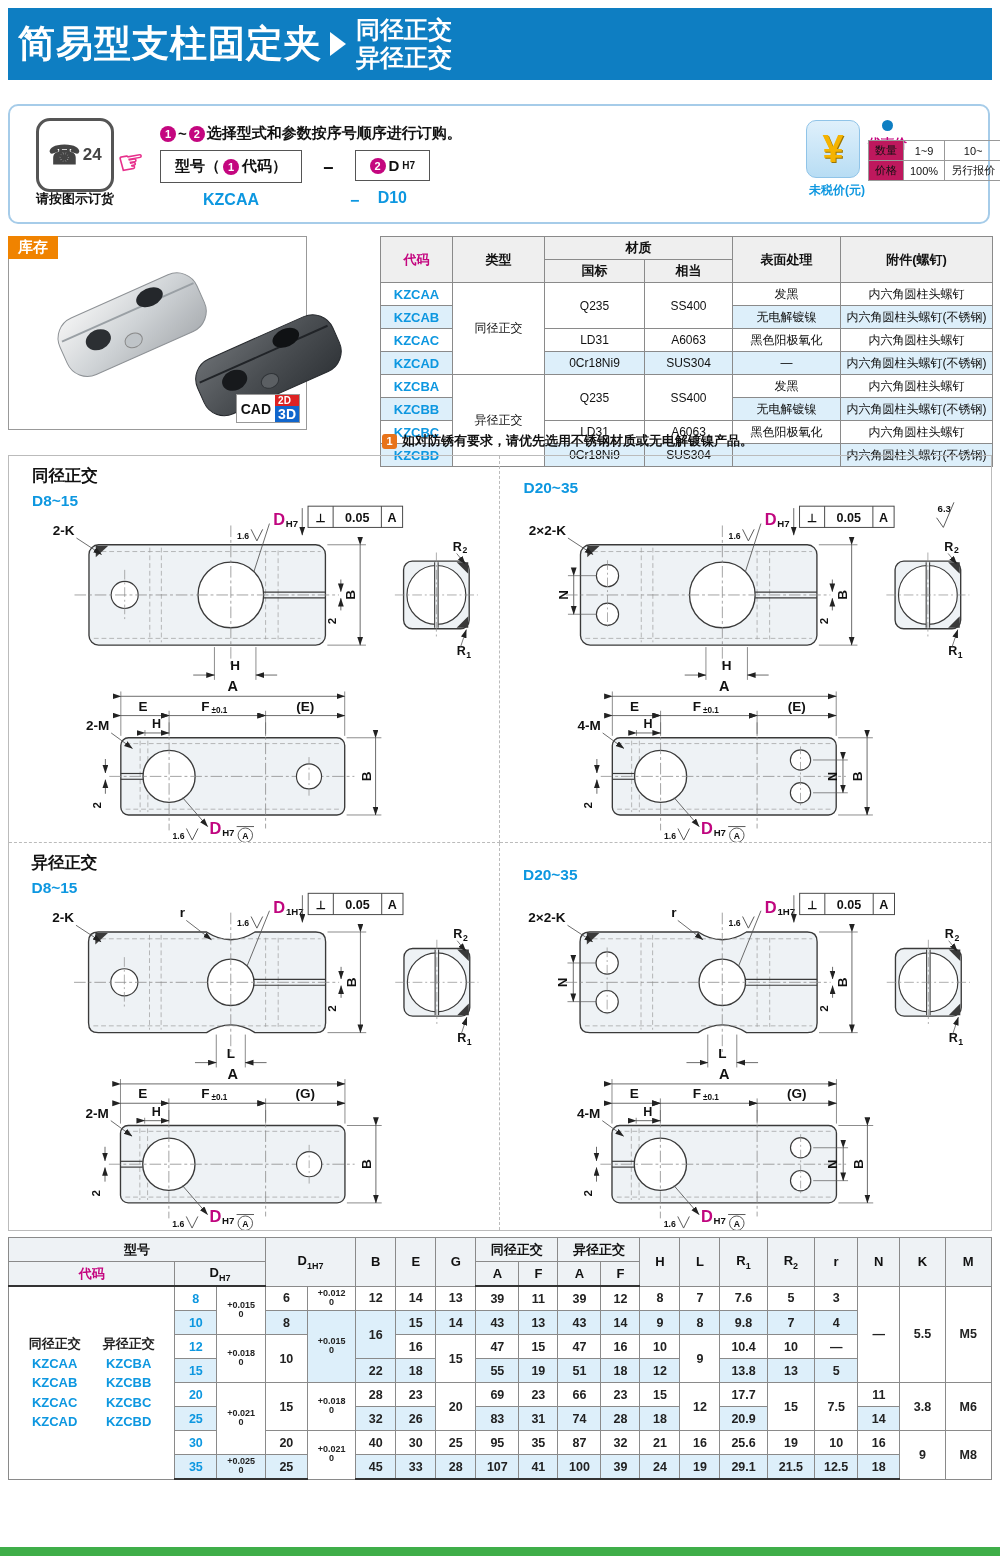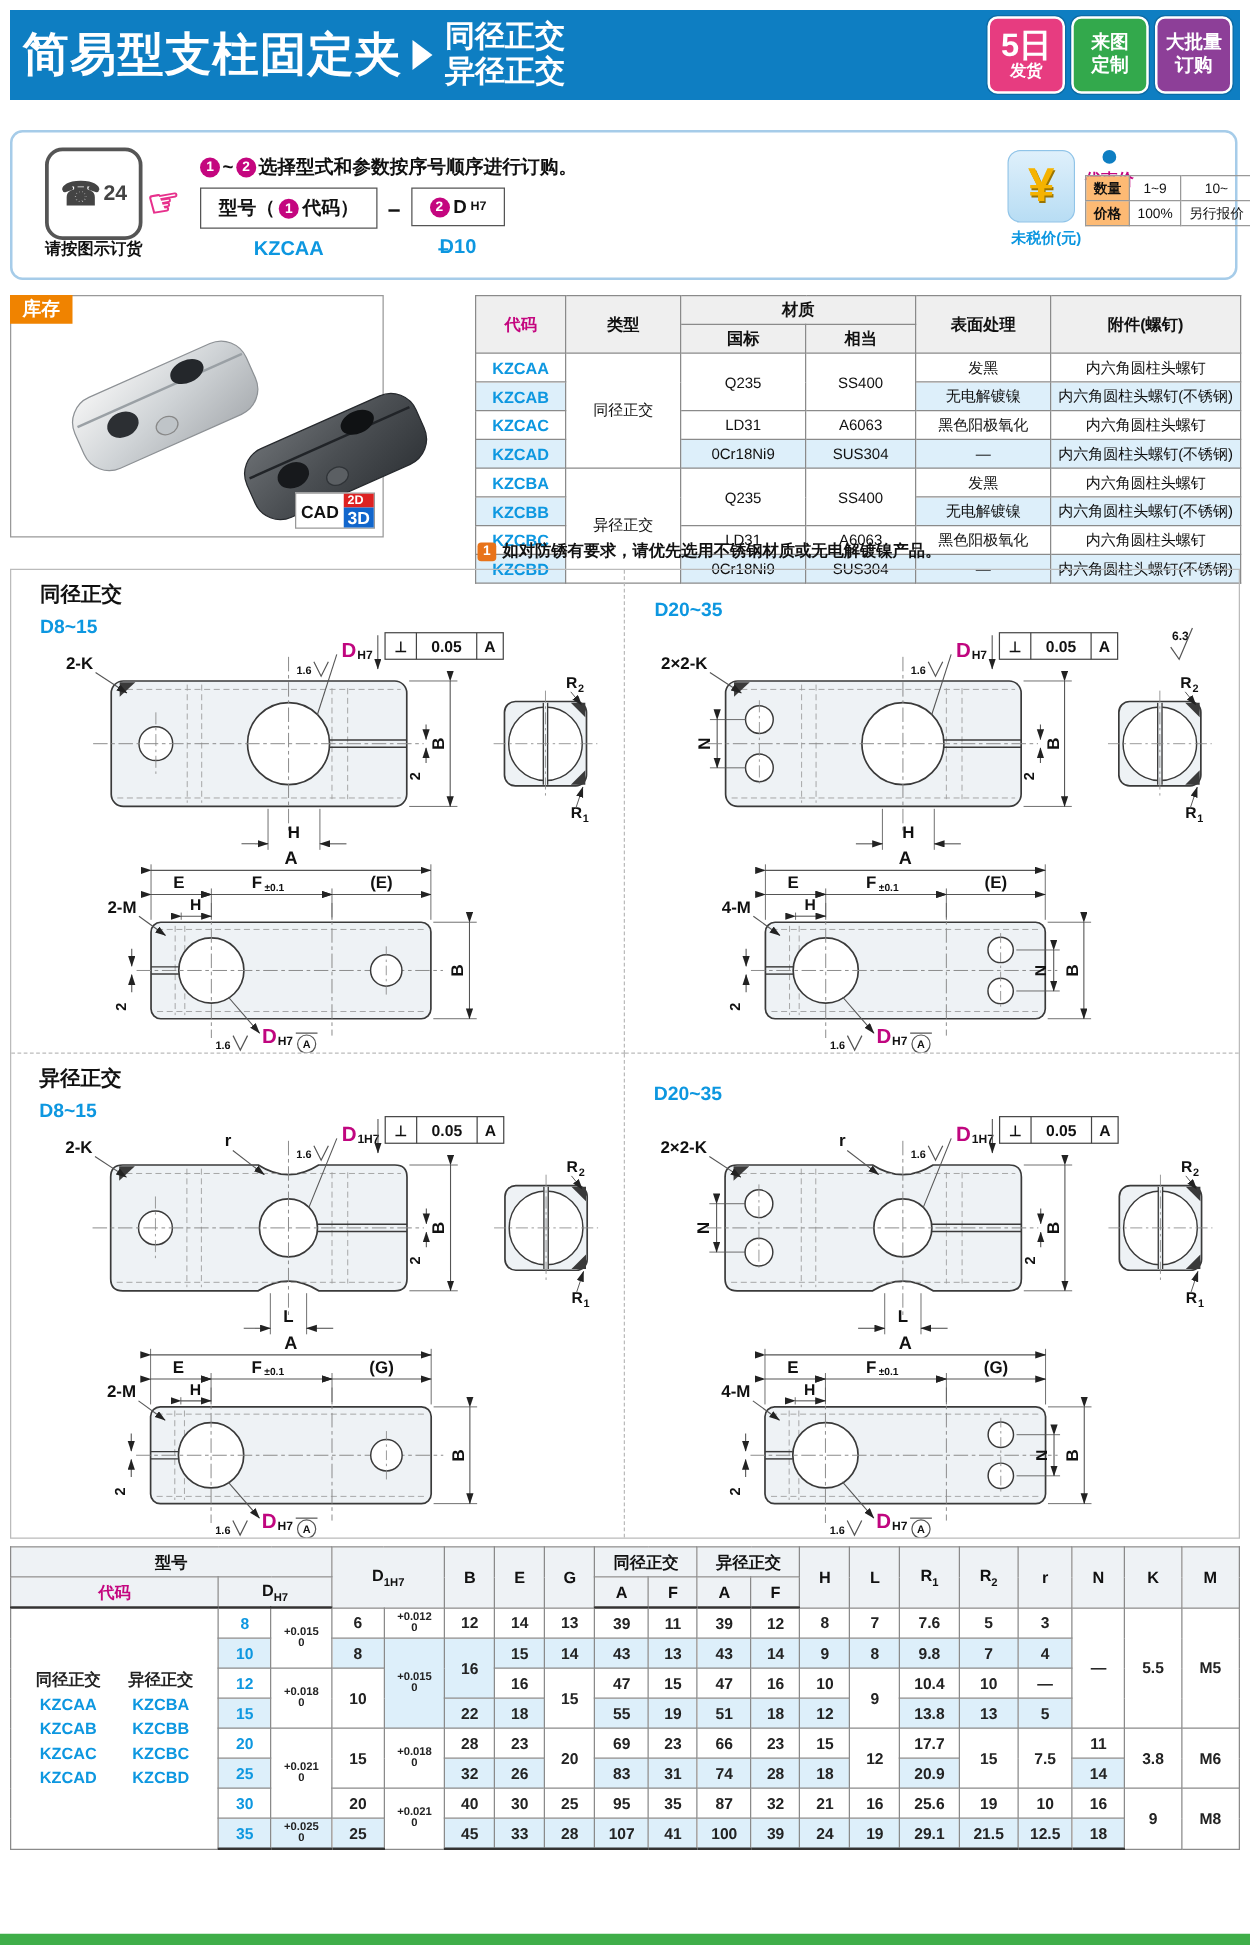--- a/index.html
+++ b/index.html
@@ -24,38 +24,38 @@
        border-radius:10px;box-sizing:border-box;background:#fff;}
   .phone{position:absolute;left:26px;top:12px;width:72px;height:68px;border:3px solid #555;
        border-radius:14px;display:flex;align-items:center;justify-content:center;
        font-weight:bold;color:#444;font-size:26px;}
   .phone small{font-size:17px;margin-left:2px;}
   .phone-cap{position:absolute;left:10px;top:84px;width:110px;text-align:center;font-size:13px;font-weight:bold;}
   .hand{position:absolute;left:108px;top:38px;color:#e7308c;font-size:30px;font-weight:bold;transform:rotate(-10deg);}
   .stepline{position:absolute;left:150px;top:18px;font-size:15px;font-weight:bold;display:flex;align-items:center;gap:2px;}
   .circ{display:inline-flex;width:16px;height:16px;border-radius:50%;background:#c4067f;color:#fff;
        font-size:11px;align-items:center;justify-content:center;font-weight:bold;}
-  .selrow{position:absolute;left:150px;top:44px;display:flex;align-items:flex-start;gap:8px;}
+  .selrow{position:absolute;left:150px;top:44px;display:flex;align-items:flex-start;gap:21px;}
   .selcol{display:flex;flex-direction:column;align-items:center;gap:8px;}
   .selbox{border:1.5px solid #555;background:#fff;padding:6px 14px;font-size:15px;font-weight:bold;
        display:flex;align-items:center;gap:3px;}
   .seldash{font-size:18px;font-weight:bold;margin-top:8px;}
   .ex{color:#0d97e0;font-size:16px;font-weight:bold;}
   .sub{font-size:10px;font-weight:bold;}
   
   .yen{position:absolute;left:796px;top:14px;width:52px;height:56px;border-radius:10px;
       background:linear-gradient(#dff0fb,#b8ddf4);border:1px solid #90c4e8;
       display:flex;align-items:center;justify-content:center;font-size:38px;font-weight:bold;
       color:#f5b301;text-shadow:1px 1px 0 #9a7400;}
   .yen-cap{position:absolute;left:782px;top:76px;width:90px;text-align:center;color:#0d97e0;font-size:12px;font-weight:bold;}
   .ptag{position:absolute;left:858px;top:14px;font-size:13px;font-weight:bold;color:#c4067f;display:flex;align-items:center;gap:4px;flex-direction:column;}
   .pdot{width:11px;height:11px;border-radius:50%;background:#0e7ec2;display:inline-block;}
   .ptable{position:absolute;left:858px;top:34px;border-collapse:collapse;font-size:11px;}
   .ptable td{border:1px solid #999;padding:2px 6px;text-align:center;white-space:nowrap;}
-  .ptable td.ph{background:#fdba74;font-weight:bold;}
+  .ptable td.ph{background:#be185d;font-weight:normal;}
   
   .photo{position:absolute;left:8px;top:236px;width:299px;height:194px;border:1px solid #999;box-sizing:border-box;background:#fff;}
   .stock{position:absolute;left:-1px;top:-1px;background:#f08300;color:#fff;font-weight:bold;
       font-size:15px;padding:2px 10px;}
   .cadbdg{position:absolute;right:6px;bottom:6px;display:flex;align-items:center;border:1px solid #999;background:#fff;}
   .cadbdg .cad{font-weight:bold;font-size:14px;padding:2px 4px;}
   .cadcol{display:flex;flex-direction:column;}
   .cad2{background:#d22;color:#fff;font-size:10px;font-weight:bold;padding:0 3px;}
   .cad3{background:#16c;color:#fff;font-size:14px;font-weight:bold;padding:0 3px;}
   .mtable{position:absolute;left:380px;top:236px;width:612px;border-collapse:collapse;font-size:12px;table-layout:fixed;}
@@ -92,34 +92,20 @@
 <body>
 
 <div class="page">
 
   <div class="hdr" style="background: rgb(14, 126, 194);">
     <div class="hdr-title">简易型支柱固定夹</div>
     <div class="hdr-arrow"></div>
     <div class="hdr-sub">
       <div>同径正交</div>
       <div>异径正交</div>
-    </div>
-    <div class="badges">
-      <div class="badge" id="bdg1" style="background: rgb(231, 60, 128);">
-        <span class="big">5日</span>
-        <span class="sm">发货</span>
-      </div>
-      <div class="badge" id="bdg2" style="background: rgb(51, 169, 76);">
-        <span class="md">来图</span>
-        <span class="md">定制</span>
-      </div>
-      <div class="badge" id="bdg3" style="background: rgb(141, 63, 152);">
-        <span class="md">大批量</span>
-        <span class="md">订购</span>
-      </div>
     </div>
   </div>
 
   <div class="orderbox">
     <div class="phone">
       <span>☎</span>
         <small>24</small>
     </div>
     <div class="phone-cap">请按图示订货</div>
     <div class="hand">☞</div>

